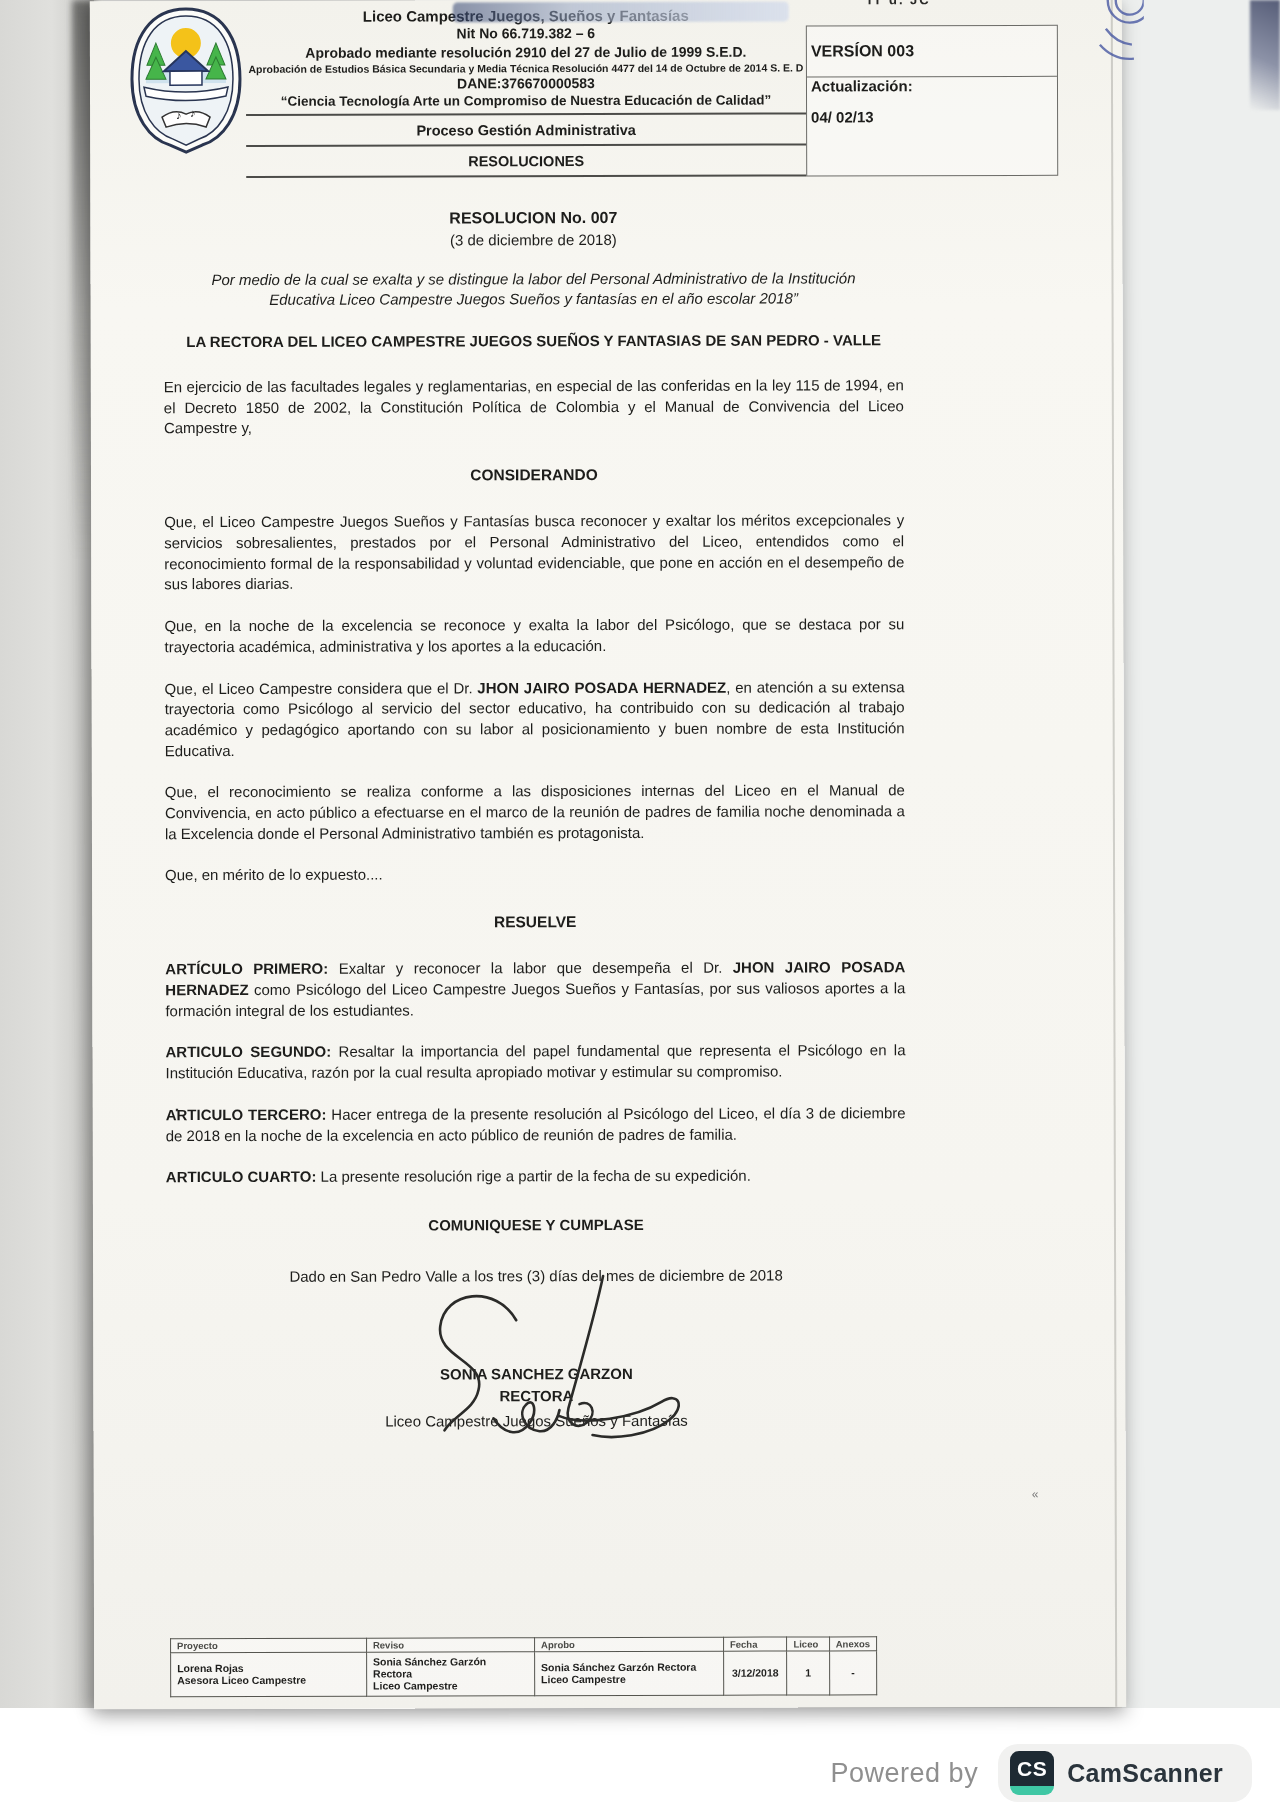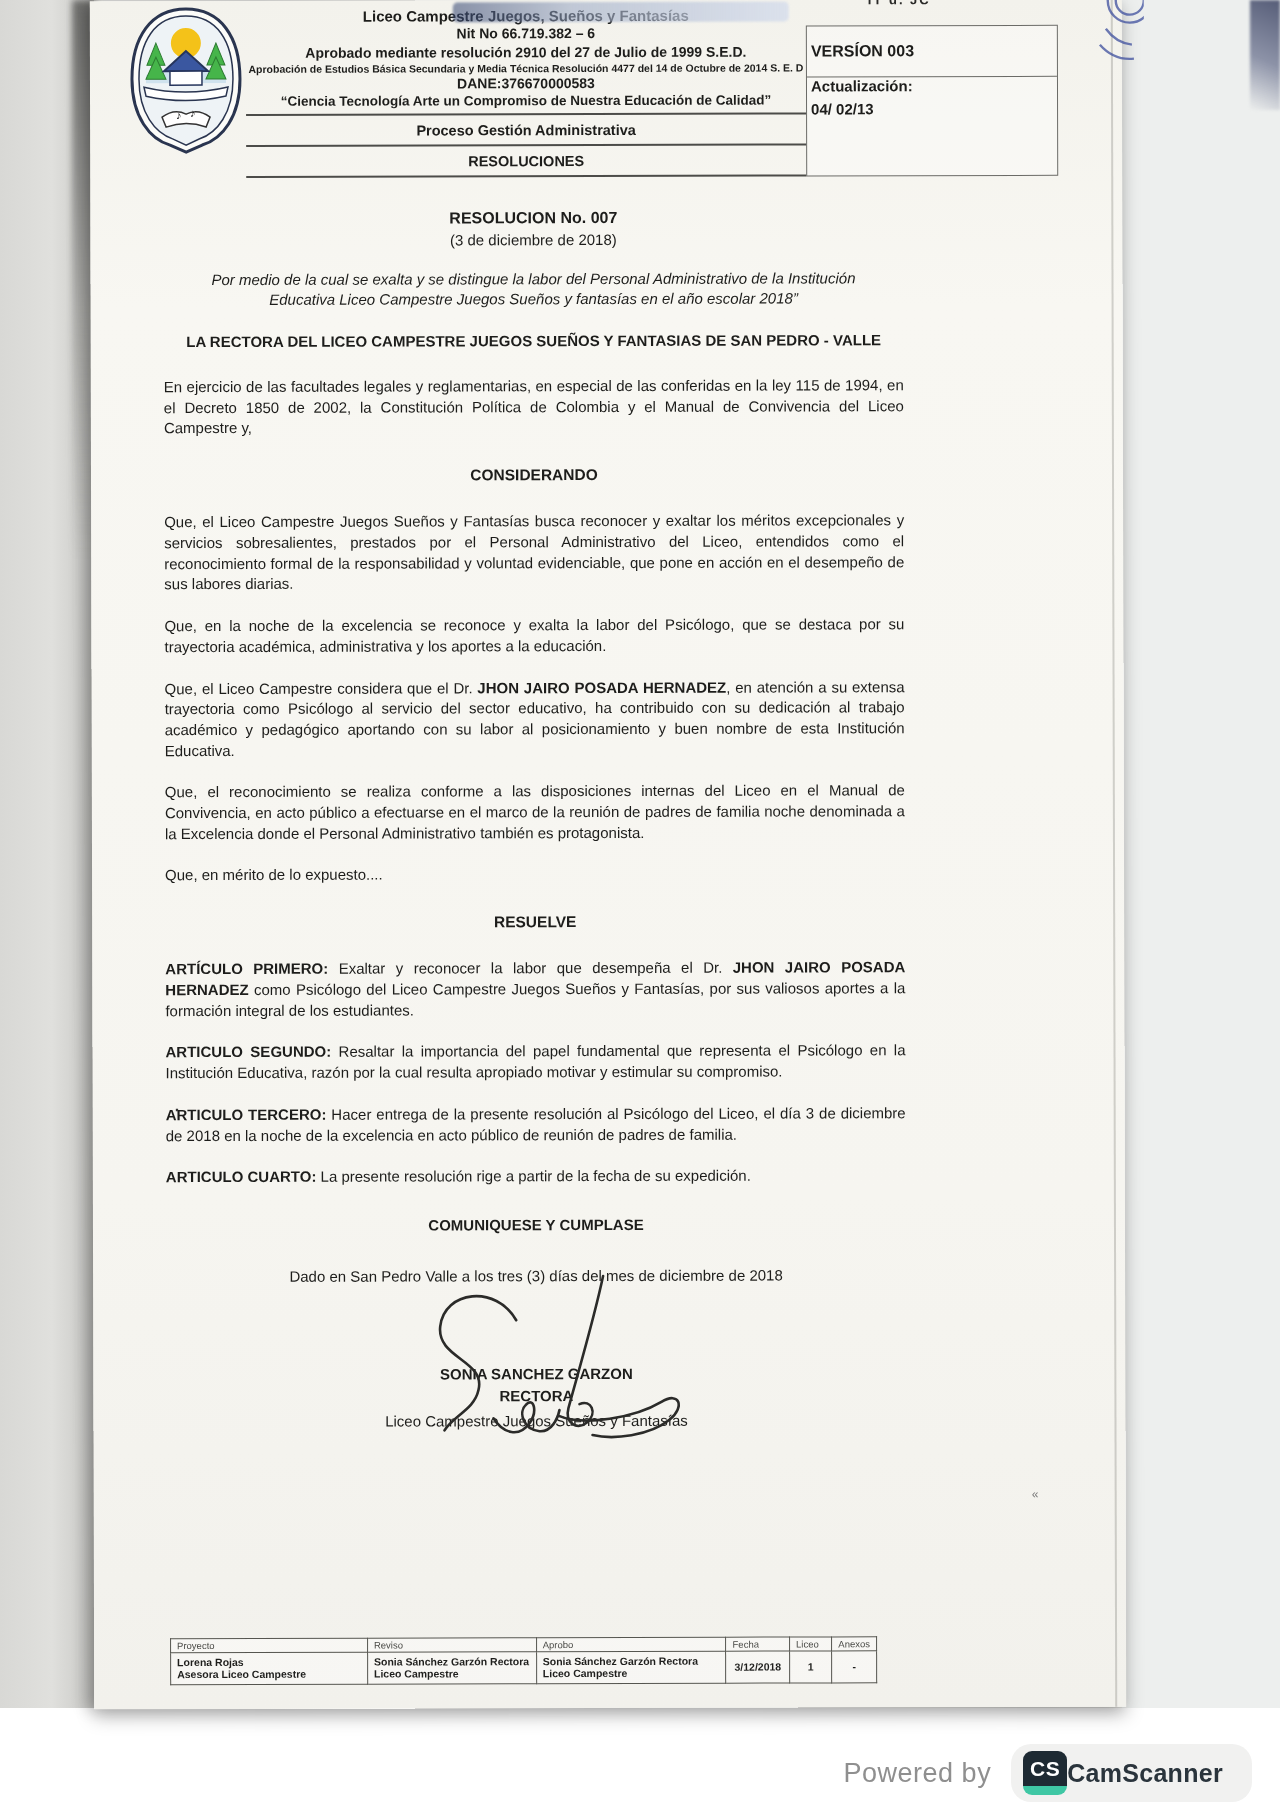--- a/index.html
+++ b/index.html
@@ -48,21 +48,21 @@
   .hm-nit   { font-weight:bold; font-size:14px; margin-top:1px; }
   .hm-ap1   { font-weight:bold; font-size:14px; margin-top:3px; }
   .hm-ap2   { font-weight:bold; font-size:10.5px; margin-top:2px; }
   .hm-dane  { font-weight:bold; font-size:14px; margin-top:1px; }
   .hm-motto { font-weight:bold; font-size:13.5px; margin-top:2px; }
   .hm-row   { border-top:2px solid #4c4c49; font-weight:bold; font-size:14.5px; padding:7px 0 6px; margin-top:5px; }
   .hm-row.last { margin-top:0; border-bottom:2px solid #4c4c49; }
   .header-right { width:252px; flex:none; margin-top:22px; border:1.5px solid #6b6b67; background:rgba(255,255,255,.35); }
   .vr-cell { text-align:left; font-weight:bold; padding:16px 4px; font-size:16px; }
   .vr-cell + .vr-cell { border-top:1.5px solid #6b6b67; font-size:15px; padding:0 4px 12px; }
-  .vr-cell .v2 { display:block; margin-top:6px; }
+  .vr-cell .v2 { display:block; margin-top:14px; }
 
   
   .doc-body { padding:14px 219px 0 73px; font-size:15px; line-height:1.38; text-align:justify; }
   .res-no   { text-align:center; font-weight:bold; font-size:16px; margin:16px 0 1px; }
   .res-date { text-align:center; font-size:15px; margin:0 0 18px; }
   .subject  { text-align:center; font-style:italic; max-width:705px; margin:0 auto 22px; line-height:1.35; }
   .authority{ text-align:center; font-weight:bold; margin:0 0 24px; text-align-last:center; }
   .preamble { margin:0 0 8px; }
   .sec-h    { text-align:center; font-weight:bold; font-size:15.5px; margin:26px 0; text-align-last:center; }
   .para     { margin:0 0 21px; }
@@ -73,29 +73,29 @@
 
   .signature-block { position:relative; text-align:center; margin-top:78px; text-align-last:center; }
   .signature-svg { position:absolute; left:50%; top:-96px; transform:translateX(-46%); pointer-events:none; }
   .sig-name { font-weight:bold; font-size:15px; }
   .sig-role { font-weight:bold; font-size:15px; margin-top:1px; }
   .sig-inst { font-size:15px; margin-top:4px; }
 
   
   .approval-table { border-collapse:collapse; width:707px; margin:206px 0 0 76px; background:rgba(255,255,255,.4); }
   .approval-table th, .approval-table td { border:1.4px solid #55554f; }
-  .approval-table th { font-size:9.5px; color:#4a4a46; text-align:left; padding:1px 6px; font-weight:normal; }
+  .approval-table th { font-size:9.5px; color:#4a4a46; text-align:left; padding:1px 6px; font-weight:bold; }
   .approval-table td { font-size:10.5px; color:#1f1f1d; padding:3px 6px 4px; font-weight:bold; vertical-align:middle; }
   .approval-table td .l2 { display:block; font-weight:bold; }
   .approval-table td.c { text-align:center;margin-left:12px; }
 
   
   .cs-bar { position:absolute; top:1744px; right:28px; display:flex; align-items:center; }
   .powered { font-size:27px; color:#8f8f8f; margin-right:20px; letter-spacing:.5px; }
-  .cs-pill { background:#f1f1f0; border-radius:20px; padding:7px 29px 7px 12px; display:flex; align-items:center; }
+  .cs-pill { background:#f1f1f0; border-radius:20px; padding:7px 29px 7px 12px; display:flex; align-items:center; gap:13px; }
   .cs-icon { width:44px; height:44px; border-radius:9px; overflow:hidden; display:flex; flex-direction:column; }
   .cs-icon .top { flex:1; background:#1e2a33; color:#fff; font-weight:bold; font-size:21px;
                   display:flex; align-items:center; justify-content:center; letter-spacing:.5px; }
   .cs-icon .bottom { height:9px; background:#3fc7a4; }
   .cs-text { font-size:25px; color:#2a343c; font-weight:600; letter-spacing:.3px; }
 </style>
 </head>
 <body>
 
 <div class="photo-left"></div>

